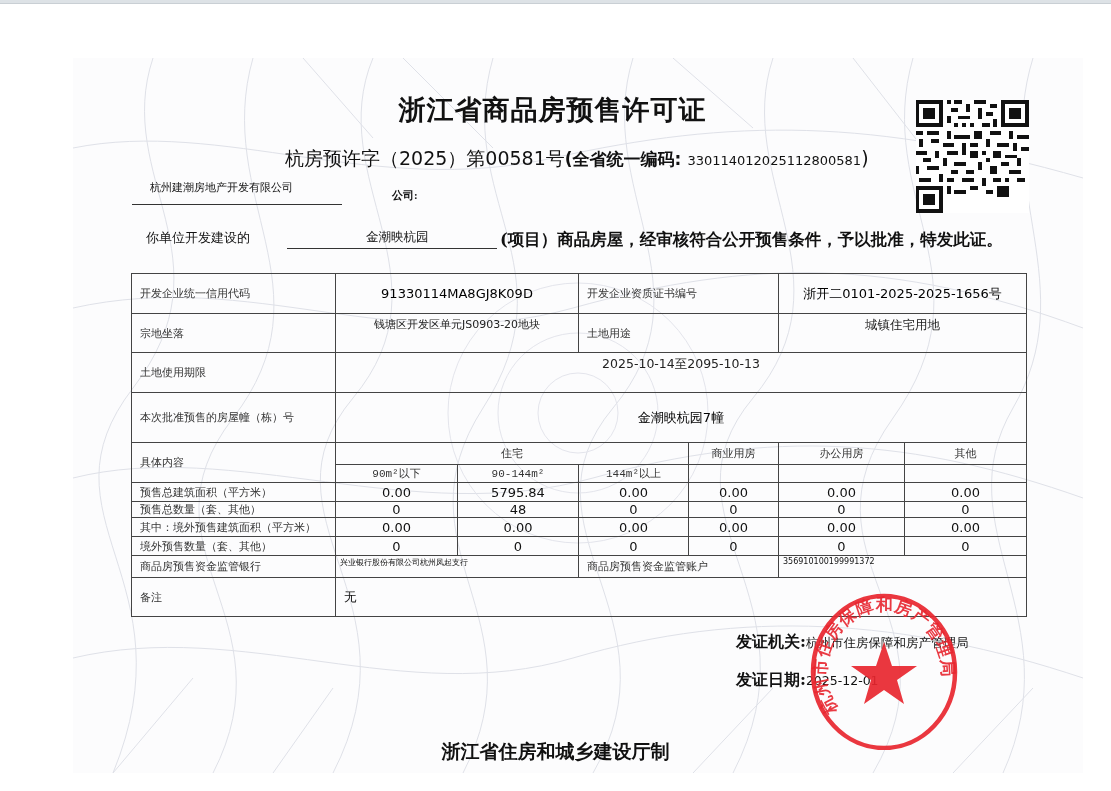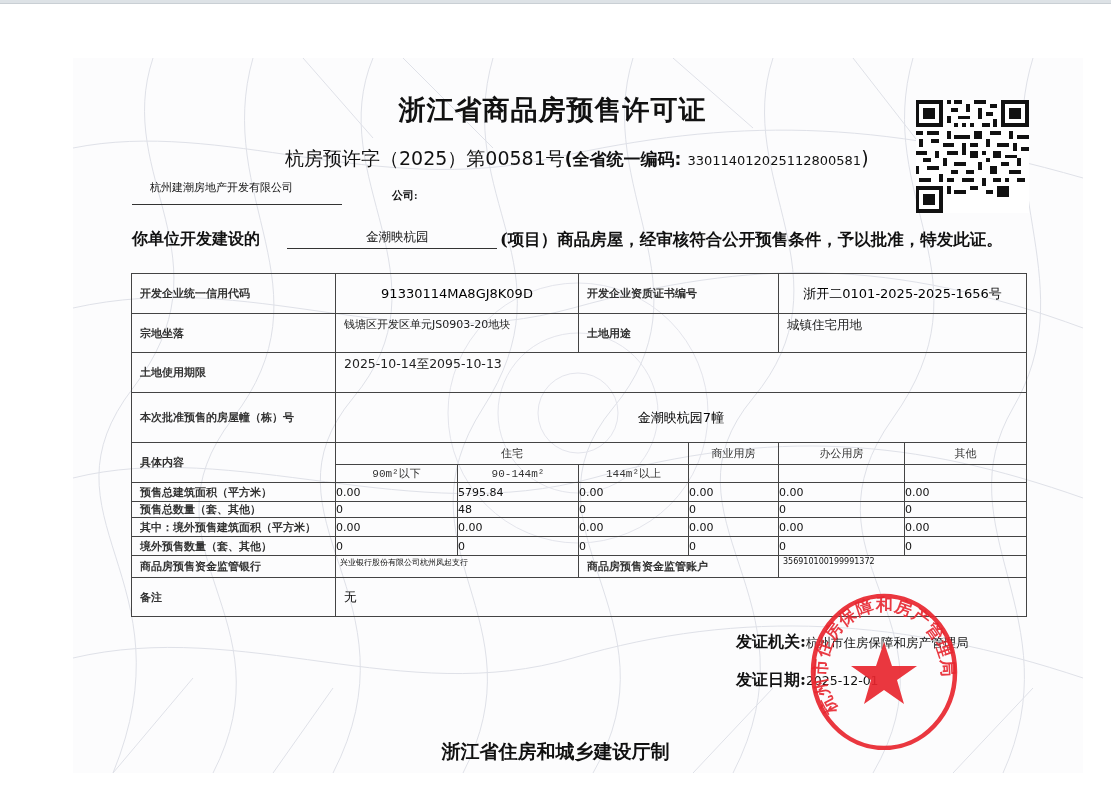--- a/index.html
+++ b/index.html
@@ -21,35 +21,35 @@
     left:0; width:1105px; top:92px; text-align:center;
     font-family:"DejaVu Serif", serif; font-weight:bold; font-size:27px; letter-spacing:1px;
   }
   .permit-no { left:285px; top:146px; font-size:19px; white-space:nowrap; }
   .permit-no .uni { font-weight:bold; font-size:17px; }
   .permit-no .code { font-size:13px; }
   .qr { left:915px; top:100px; width:114px; height:113px; }
   .company-line { left:132px; top:178px; width:210px; border-bottom:1px solid #333; height:26px; }
   .company-name { left:150px; top:180px; font-size:11px;font-family:Liberation Mono, monospace; }
   .company-suffix { left:352px; top:188px; font-family:Liberation Serif, serif; font-weight:bold; font-size:11px;margin-left:40px; }
-  .statement { left:132px; top:229px; font-family:"DejaVu Serif", serif; font-weight:bold; font-size:16px; white-space:nowrap; }
+  .statement { left:146px; top:229px; font-family:"DejaVu Serif", serif; font-weight:normal; font-size:13px; white-space:nowrap; }
   .project-line { left:287px; top:230px; width:210px; height:18px; border-bottom:1px solid #333; }
   .project-name { left:366px; top:229px; font-size:12.5px; }
   .statement2 { left:500px; top:229px; font-family:"DejaVu Serif", serif; font-weight:bold; font-size:16.5px; white-space:nowrap; }
 
   table.main {
     position:absolute; left:131px; top:273px; width:895px;
     border-collapse:collapse; table-layout:fixed;
     font-size:11px;
   }
   table.main td { border:1px solid #444; padding:0 8px; vertical-align:middle; overflow:hidden; white-space:nowrap; }
-  .lbl { font-family:"DejaVu Serif", serif; color:#333; font-size:11px;font-weight:bold; }
+  .lbl { font-family:"DejaVu Serif", serif; color:#333; font-size:11px; }
   .val { text-align:center; font-size:13px; color:#000000; }
-  .valtop { text-align:left; vertical-align:top !important; font-size:12.5px; color:#222; padding-top:3px !important; }
-  .num { text-align:left; font-size:11px; padding:0 !important; }
+  .valtop { text-align:center; vertical-align:top !important; font-size:12.5px; color:#222; padding-top:3px !important; }
+  .num { text-align:center; font-size:13px; padding:0 !important; }
   .hdr { text-align:center; font-family:Liberation Mono, monospace; font-size:11px; color:#333; padding:0 !important; }
   .tiny { font-size:8px; vertical-align:top !important; padding:1px 4px !important; }
 
   .issuer { left:736px; top:632px; font-family:"DejaVu Serif", serif; font-weight:bold; font-size:16px; white-space:nowrap; }
   .issuer span.v { font-family:"DejaVu Sans", sans-serif; font-weight:normal; font-size:12.5px; }
   .issue-date { left:736px; top:670px; font-family:"DejaVu Serif", serif; font-weight:bold; font-size:16px; white-space:nowrap; }
   .issue-date span.v { font-family:"DejaVu Sans", sans-serif; font-weight:normal; font-size:12.5px; }
   .seal { left:808px; top:590px; width:150px; height:160px; }
   .footer { left:0; width:1111px; top:707px; text-align:center; font-family:"DejaVu Serif", serif; font-weight:bold; font-size:19px;margin-top:32px; }
 </style>

